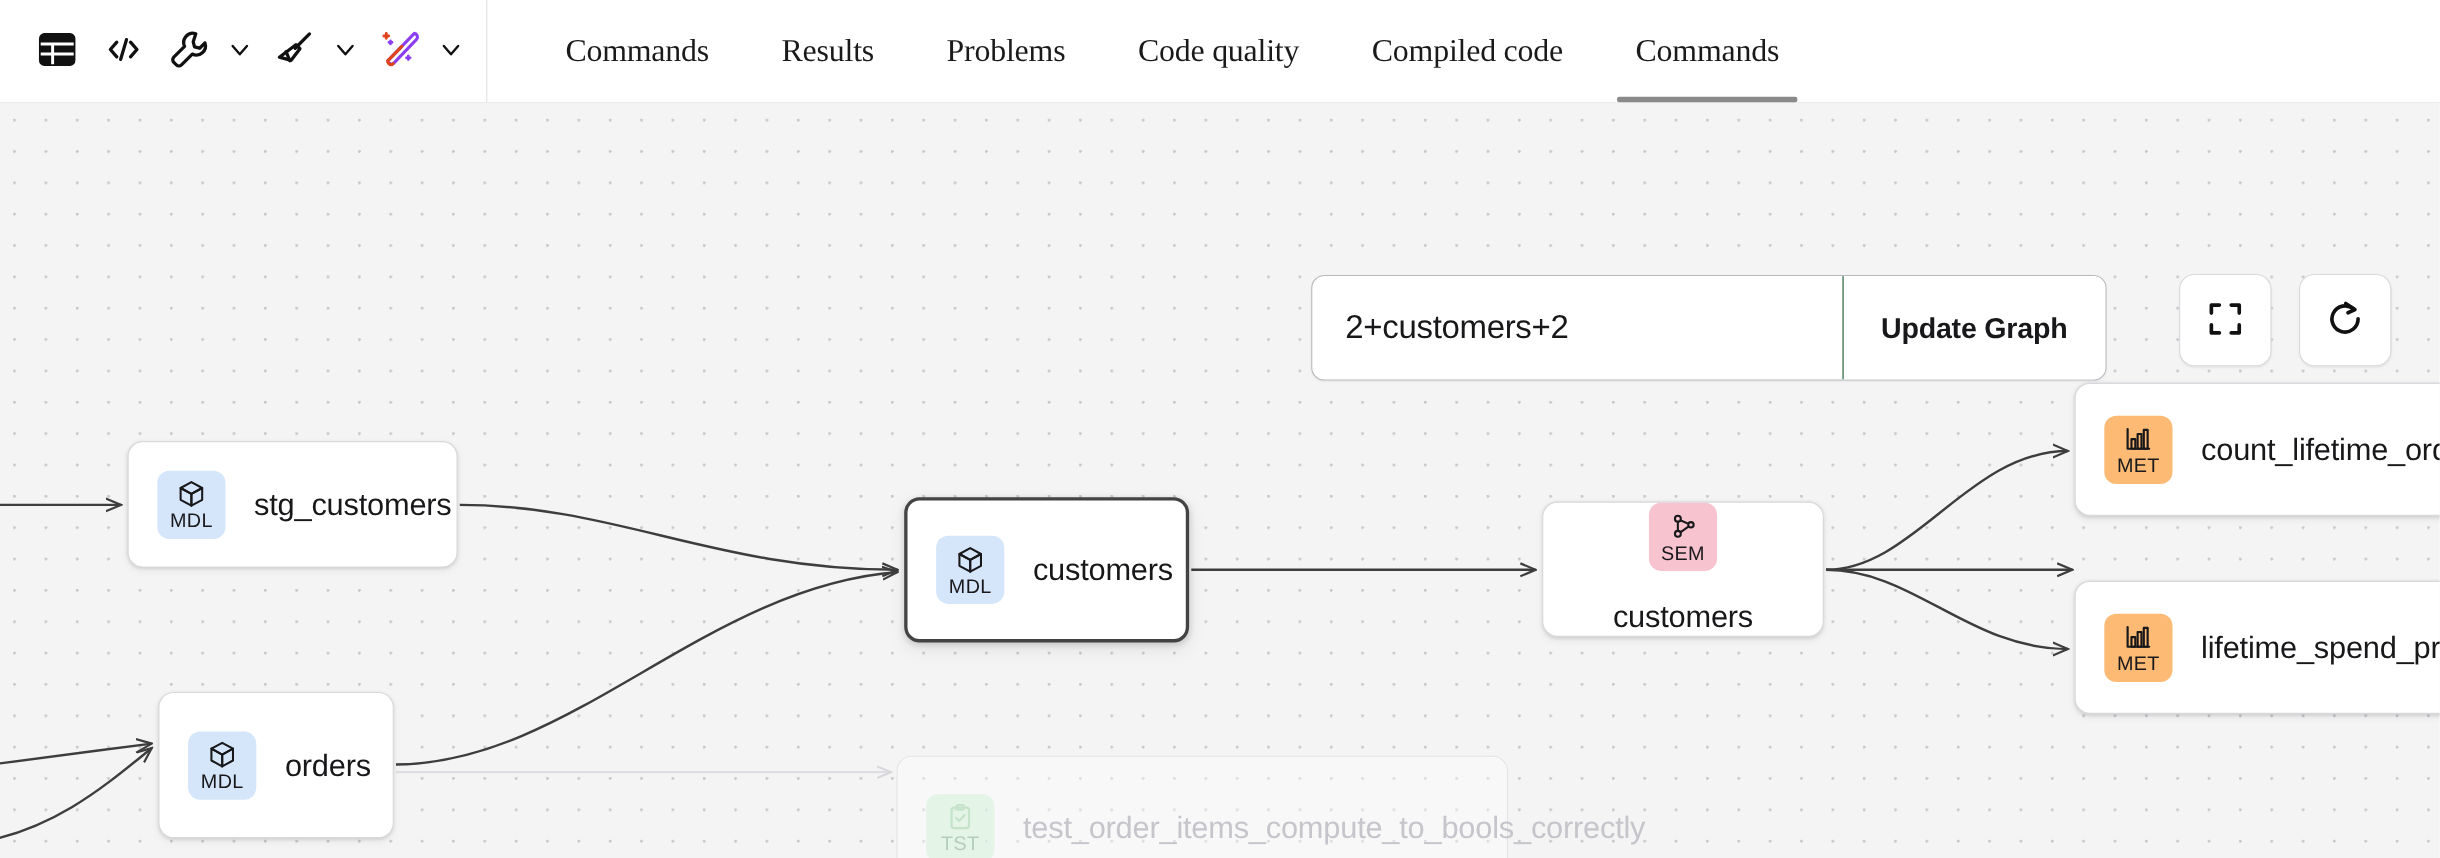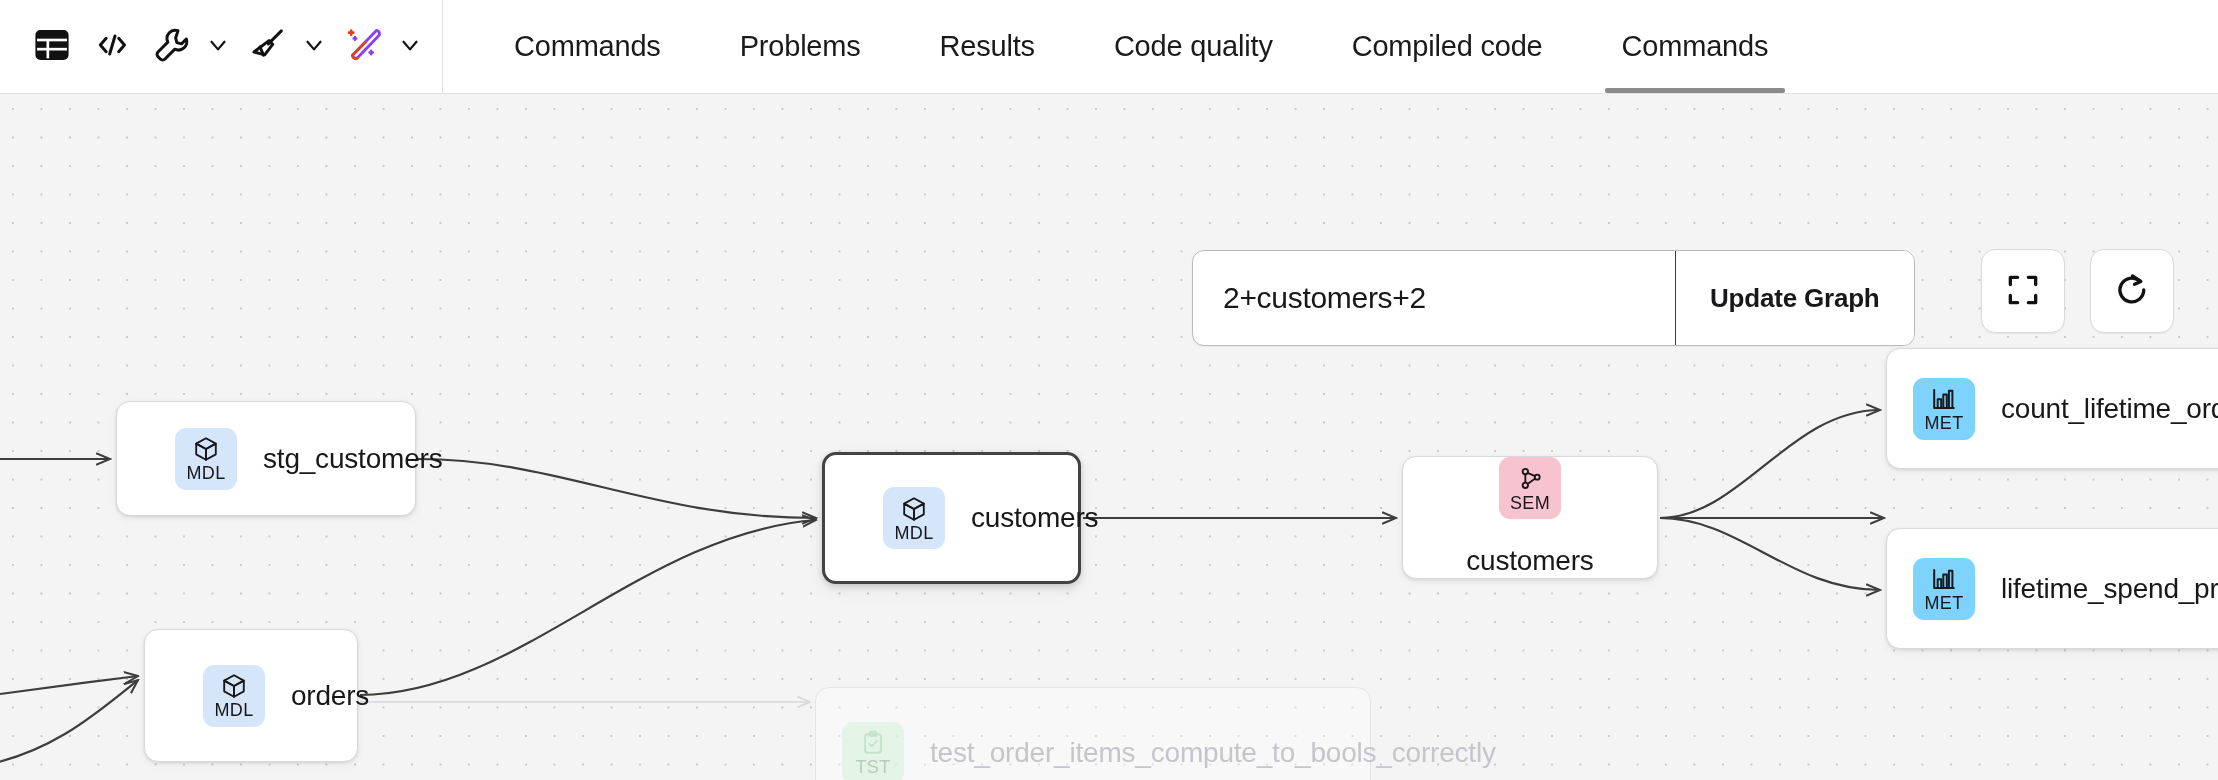--- a/index.html
+++ b/index.html
@@ -69,22 +69,23 @@
     cursor: pointer;
     border-radius: 8px;
     background: transparent;
     border: none;
   }
 
   .tabs {
     display: flex;
     align-items: stretch;
     padding-left: 38px;
-    gap: 13px;
+    gap: 0px;
     height: 100%;
+    font-family: Liberation Serif, serif;
   }
 
   .tab {
     display: flex;
     align-items: center;
     padding: 0 33px;
     font-size: 29px;
     color: #1a1a1a;
     cursor: pointer;
     position: relative;
@@ -149,23 +150,23 @@
     width: 62px;
     height: 62px;
     border-radius: 11px;
     flex: 0 0 62px;
     display: flex;
     flex-direction: column;
     align-items: center;
     justify-content: center;
     gap: 1px;
   }
-  .badge-mdl { background: #d6e6fa; margin-left: 32px; }
+  .badge-mdl { background: #d6e6fa; }
   .badge-sem { background: #f6c3cf; }
-  .badge-met { background: #7dd3fc; }
+  .badge-met { background: #fdba74; }
   .badge-tst { background: rgba(212,240,216,0.55); }
 
   .badge svg { display: block; }
   .badge-text {
     font-size: 18px;
     font-weight: 400;
     color: #18181b;
     line-height: 1;
     letter-spacing: 0.3px;
     font-family: "Liberation Sans", sans-serif;
@@ -337,22 +338,22 @@
             <svg width="26" height="26" viewBox="0 0 24 24" fill="none" stroke="#111" stroke-width="2" stroke-linecap="round" stroke-linejoin="round">
               <polyline points="6,9 12,16 18,9"></polyline>
             </svg>
           </span>
         </button>
       </div>
     </div>
 
     <nav class="tabs">
       <div class="tab">Commands</div>
+      <div class="tab">Results</div>
       <div class="tab">Problems</div>
-      <div class="tab">Results</div>
       <div class="tab">Code quality</div>
       <div class="tab">Compiled code</div>
       <div class="tab active">Commands</div>
     </nav>
   </div>
 
   <div class="canvas">
 
     <svg class="edges" viewBox="0 0 2218 686" preserveAspectRatio="none">
       <defs>

